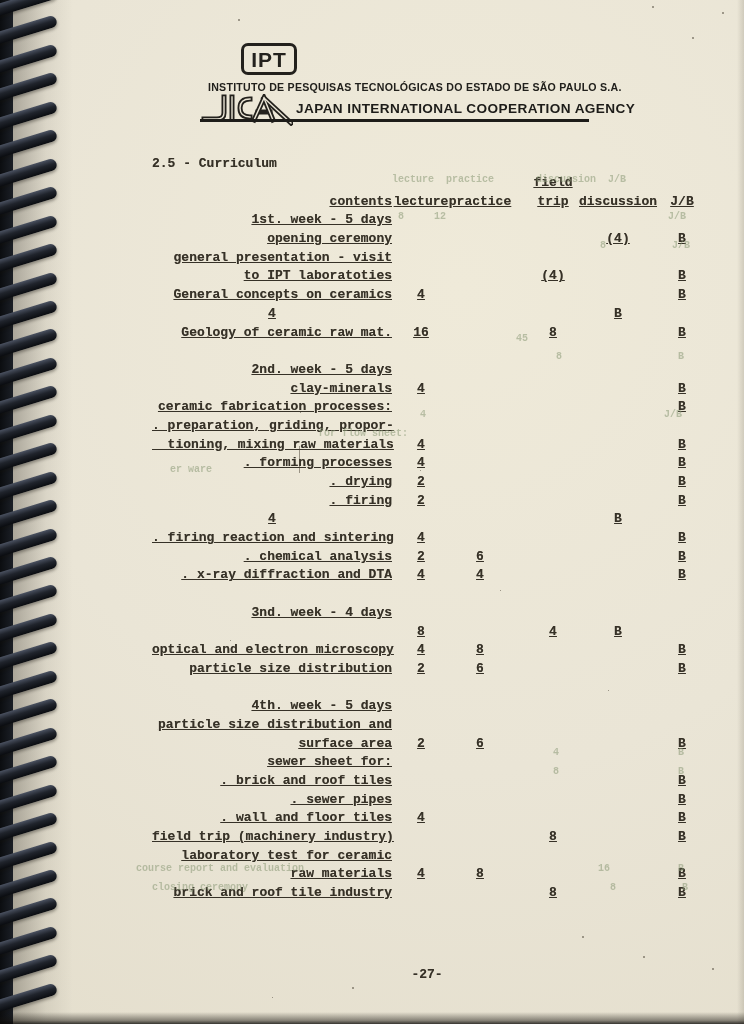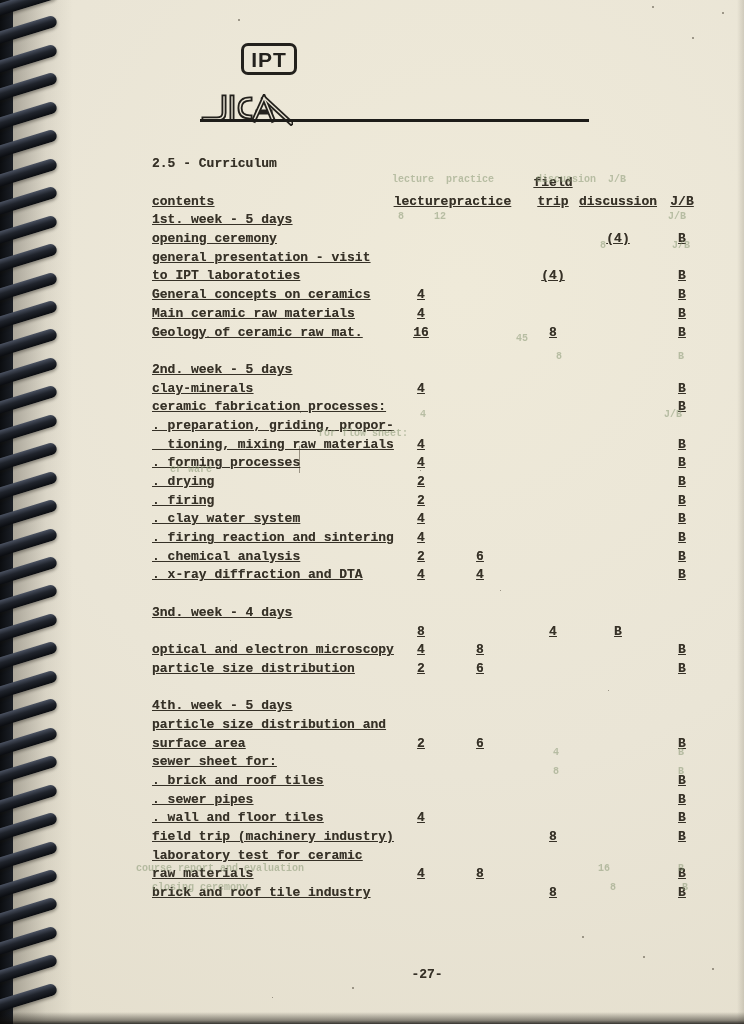--- a/index.html
+++ b/index.html
@@ -31,55 +31,57 @@
   .agency{position:absolute;left:296px;top:101px;font-family:"Liberation Sans",sans-serif;
           font-weight:bold;font-size:13.6px;letter-spacing:.4px;color:#1d1c19;white-space:pre;}
   .agency-underline{position:absolute;left:200px;top:119px;width:389px;height:2.6px;background:#1d1c19;}
   
   .tw{color:#363127;font-weight:bold;font-size:13px;
       text-shadow:0 0 .5px rgba(54,49,39,.55);}
   .title{position:absolute;left:152px;top:156px;white-space:pre;}
   .table{position:absolute;left:152px;top:174px;width:572px;text-decoration:underline;}
   .trow{display:grid;grid-template-columns:240px 58px 60px 86px 44px 84px;height:18.7px;}
   .cell{white-space:pre;overflow:visible;line-height:18.7px;}
-  .cc{text-align:left;}
+  .cc{text-align:right;}
   .cn{display:flex;justify-content:center;}
   .pagenum{position:absolute;left:377px;top:967px;width:100px;text-align:center;white-space:pre;}
   
   .ghost{position:absolute;color:rgba(139,153,118,.55);font-weight:bold;font-size:10px;
          white-space:pre;filter:blur(.35px);}
   .speck{position:absolute;border-radius:50%;background:rgba(62,54,40,.6);}
   .artifact-line{position:absolute;left:299px;top:446px;width:1px;height:27px;background:rgba(70,62,48,.5);}
 </style>
 </head>
 <body>
 
 <div id="stage">
   <div class="paper"></div>
 
   <div class="ipt-box">
     <span>IPT</span>
   </div>
+  <div class="institute">INSTITUTO DE PESQUISAS TECNOLÓGICAS DO ESTADO DE SÃO PAULO S.A.</div>
   <svg class="jica-svg" width="92" height="32" viewBox="0 0 92 32">
     <g fill="none" stroke="#23211d" stroke-width="5" stroke-linecap="square">
       <path d="M23,3 V19 Q23,25 16,25 H3"></path>
       <path d="M31,3 V25"></path>
       <path d="M49,5 Q39,5 39,14 Q39,23 49,23"></path>
       <path d="M53,26 L63,4 L72,26"></path>
       <path d="M57,18 H69"></path>
       <path d="M63,4 L90,29"></path>
     </g>
     <g fill="none" stroke="#eae5d6" stroke-width="1.4" stroke-linecap="square">
       <path d="M23,3 V19 Q23,25 16,25 H3"></path>
       <path d="M31,3 V25"></path>
       <path d="M49,5 Q39,5 39,14 Q39,23 49,23"></path>
       <path d="M53,26 L63,4 L72,26"></path>
       <path d="M63,4 L90,29"></path>
     </g>
   </svg>
+  <div class="agency">JAPAN INTERNATIONAL COOPERATION AGENCY</div>
   <div class="agency-underline"></div>
 
   <div class="title tw">2.5 - Curriculum</div>
 
   <div class="table tw" id="curriculum-table">
     <div class="trow">
       <span class="cell cc"></span>
       <span class="cell cn"></span>
       <span class="cell cn"></span>
       <span class="cell cn">field</span>
@@ -129,21 +131,20 @@
       </div>
       <div class="trow">
         <span class="cell cc">General concepts on ceramics</span>
         <span class="cell cn">4</span>
         <span class="cell cn"></span>
         <span class="cell cn"></span>
         <span class="cell cn"></span>
         <span class="cell cn">B</span>
       </div>
       <div class="trow">
-        <span class="cell cc">Main ceramic raw materials</span>
         <span class="cell cn">4</span>
         <span class="cell cn"></span>
         <span class="cell cn"></span>
         <span class="cell cn"></span>
         <span class="cell cn">B</span>
       </div>
       <div class="trow">
         <span class="cell cc">Geology of ceramic raw mat.</span>
         <span class="cell cn">16</span>
         <span class="cell cn"></span>
@@ -217,21 +218,20 @@
       </div>
       <div class="trow">
         <span class="cell cc">. firing</span>
         <span class="cell cn">2</span>
         <span class="cell cn"></span>
         <span class="cell cn"></span>
         <span class="cell cn"></span>
         <span class="cell cn">B</span>
       </div>
       <div class="trow">
-        <span class="cell cc">. clay water system</span>
         <span class="cell cn">4</span>
         <span class="cell cn"></span>
         <span class="cell cn"></span>
         <span class="cell cn"></span>
         <span class="cell cn">B</span>
       </div>
       <div class="trow">
         <span class="cell cc">. firing reaction and sintering</span>
         <span class="cell cn">4</span>
         <span class="cell cn"></span>

